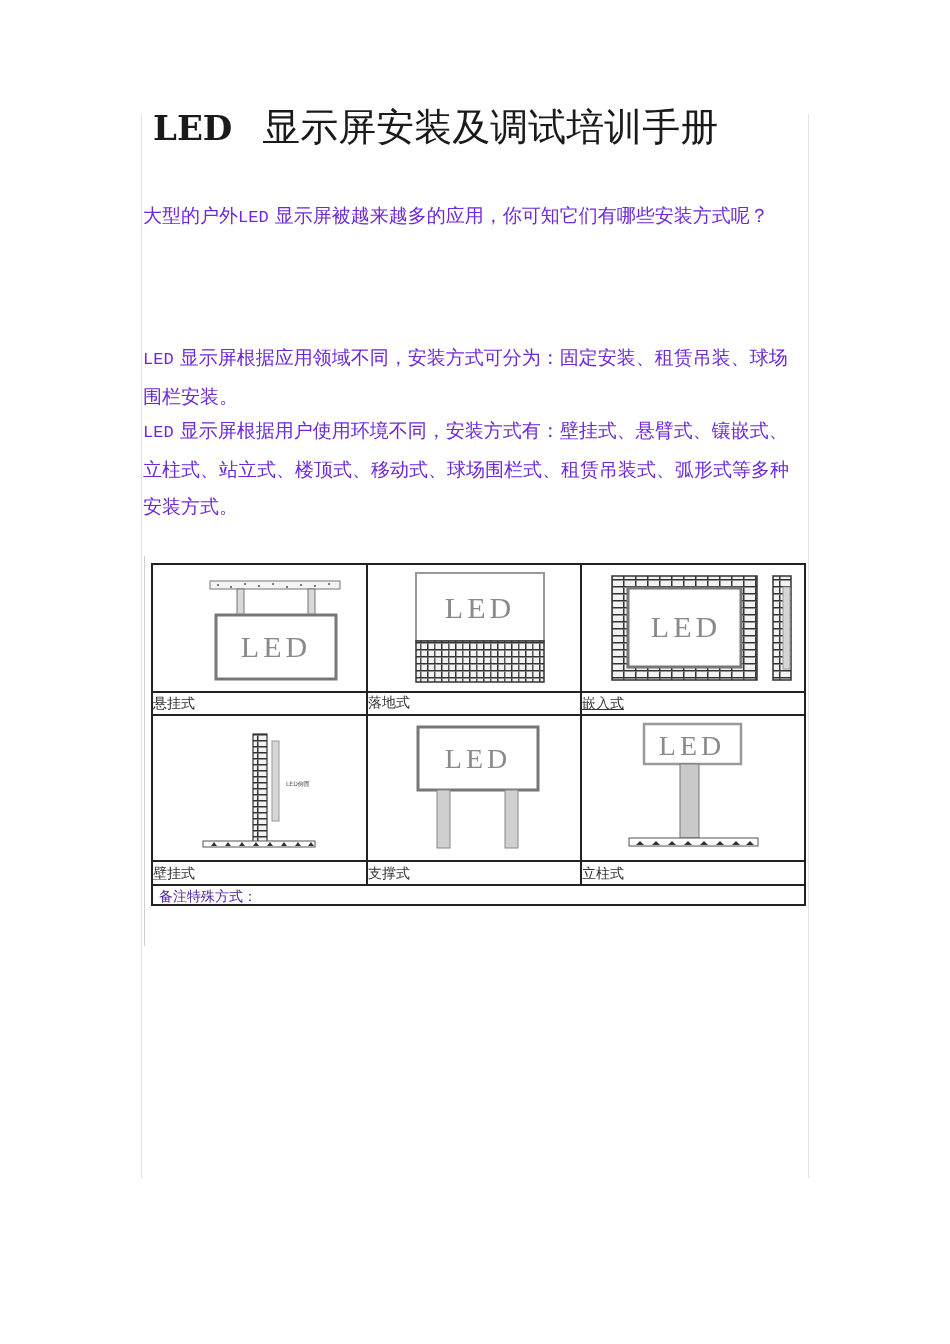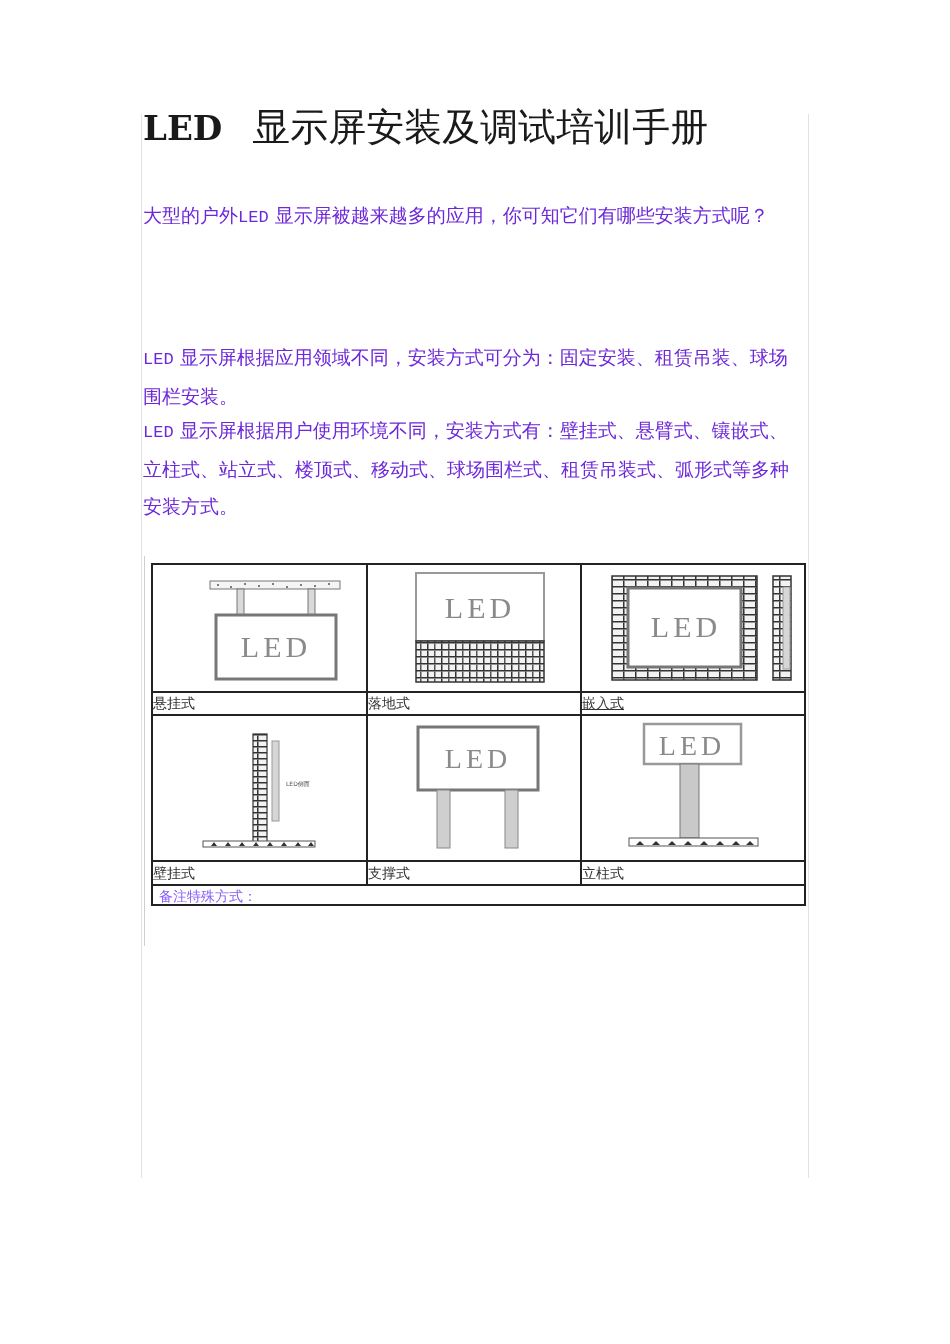--- a/index.html
+++ b/index.html
@@ -1,31 +1,31 @@
 <!DOCTYPE html>
 <html><head>
 <meta charset="utf-8">
 <style>
   html, body { margin:0; padding:0; background:#ffffff; }
   body { width:950px; height:1344px; position:relative; overflow:hidden; font-family:"DejaVu Sans", sans-serif; color:#1a1a1a; }
   .page-border-left { position:absolute; left:141px; top:114px; width:1px; height:1064px; background:#e2e2e2; }
   .page-border-right { position:absolute; left:808px; top:114px; width:1px; height:1064px; background:#e2e2e2; }
-  .title { position:absolute; left:143px; top:100px; font-size:38px; line-height:54px; font-weight:normal; white-space:nowrap; letter-spacing:0px; }
+  .title { position:absolute; left:143px; top:100px; font-size:38px; line-height:54px; font-weight:normal; white-space:nowrap; letter-spacing:0px;padding-left:10px; }
   .title .latin { font-family:"DejaVu Serif", serif; font-weight:bold; font-size:34px; margin-right:30px; }
   .para { position:absolute; left:143px; width:660px; font-size:19px; line-height:37px; color:#6d28d9; }
   .para .latin { font-family:"Liberation Mono", monospace; font-size:17px; }
   #p1 { top:197px; }
   #p2 { top:299px;margin-top:40px; }
   #p3 { top:412px; }
   .figure-frame-l { position:absolute; left:144px; top:556px; width:1px; height:390px; background:#cfcfcf; }
   .tbl { position:absolute; left:151px; top:563px; width:655px; height:343px; border:2px solid #222; box-sizing:border-box; }
   .vline { position:absolute; width:2px; background:#222; }
   .hline { position:absolute; height:2px; background:#222; left:0; }
   .cap { position:absolute; font-size:14px; color:#333; line-height:20px; }
-  .note { position:absolute; left:6px; font-size:14px; color:#8b5cf6; line-height:20px; }
+  .note { position:absolute; left:6px; font-size:14px; color:#4c1d95; line-height:20px; }
   .led-text { font-family:"Liberation Serif", serif; fill:#8a8a8a; letter-spacing:4px; }
 </style>
 </head>
 <body>
 
 <div class="page-border-left"></div>
 <div class="page-border-right"></div>
 
 <h1 class="title" style="margin:0;">
   <span class="latin">LED</span><span>显示屏安装及调试培训手册</span>
@@ -97,21 +97,21 @@
       </pattern>
     </defs>
     <rect x="30" y="11" width="145" height="104" fill="url(#brick2)" stroke="#333" stroke-width="1.5"></rect>
     <rect x="46" y="23" width="113" height="79" fill="#fff" stroke="#777" stroke-width="3"></rect>
     <text x="104" y="72" text-anchor="middle" font-size="30" class="led-text">LED</text>
     <rect x="191" y="11" width="18" height="104" fill="url(#brick2)" stroke="#333" stroke-width="1.5"></rect>
     <rect x="201" y="22" width="7" height="82" fill="#d6d6d6" stroke="#999" stroke-width="1"></rect>
   </svg>
 
   <div class="cap" style="left:0; top:128px; width:213px;">悬挂式</div>
-  <div class="cap" style="left:215px; top:128px; width:178px;">落地式</div>
+  <div class="cap" style="left:215px; top:128px; width:178px;font-family:Liberation Mono, monospace;">落地式</div>
   <div class="cap" style="left:429px; top:128px; width:222px;text-decoration:underline;">嵌入式</div>
 
   <svg style="position:absolute; left:0; top:151px;" width="213" height="144" viewBox="0 0 213 144">
     <defs>
       <pattern id="brick3" width="14" height="6" patternUnits="userSpaceOnUse">
         <rect width="14" height="6" fill="#f2f2f2"></rect>
         <rect x="0" y="0" width="14" height="1.5" fill="#333"></rect>
         <rect x="6" y="1.5" width="1.5" height="4.5" fill="#333"></rect>
       </pattern>
     </defs>

